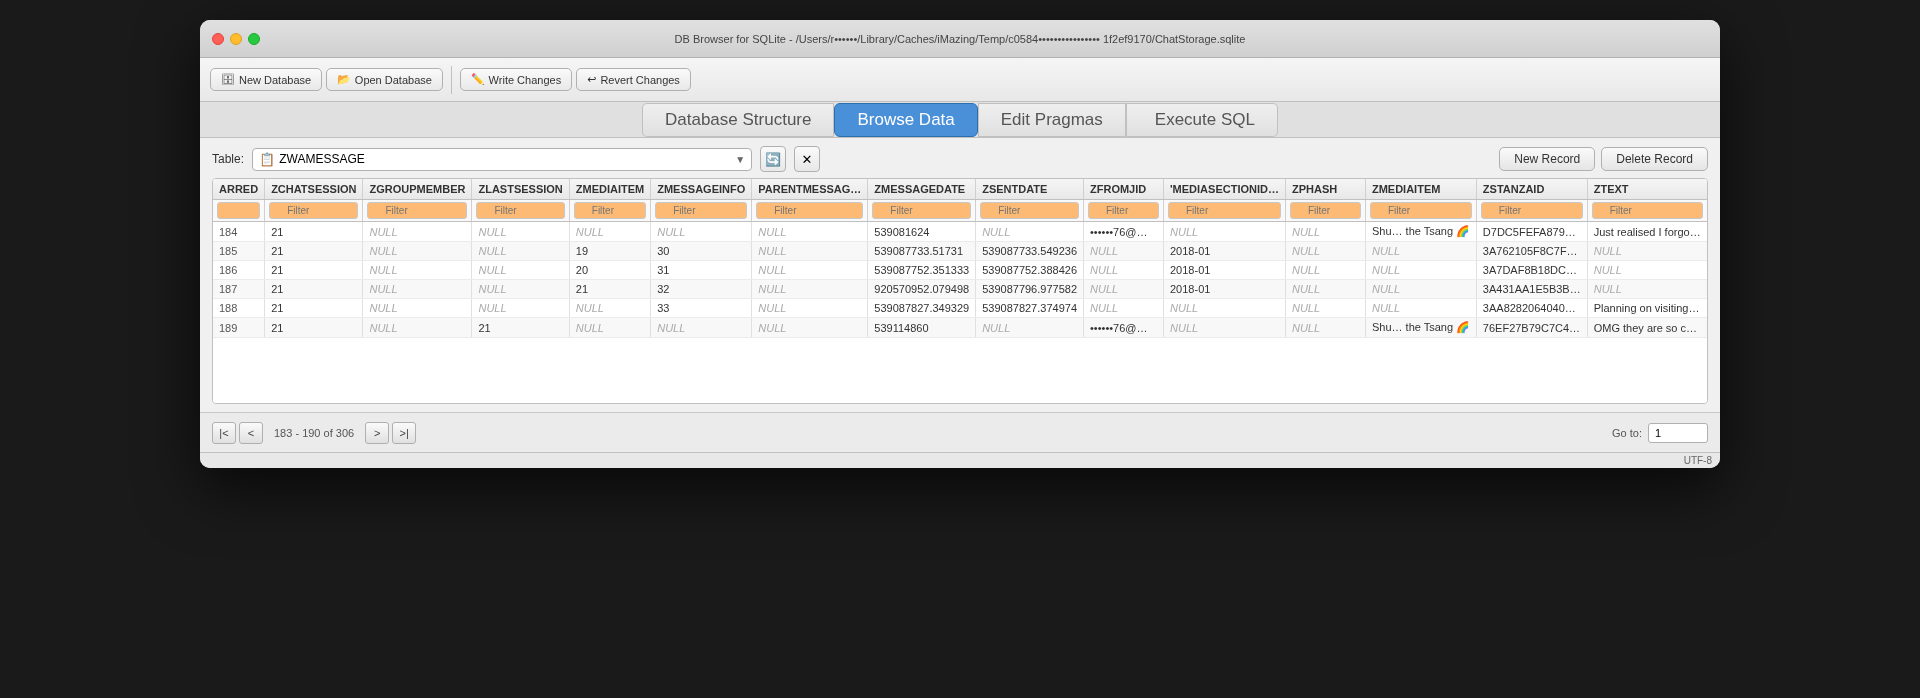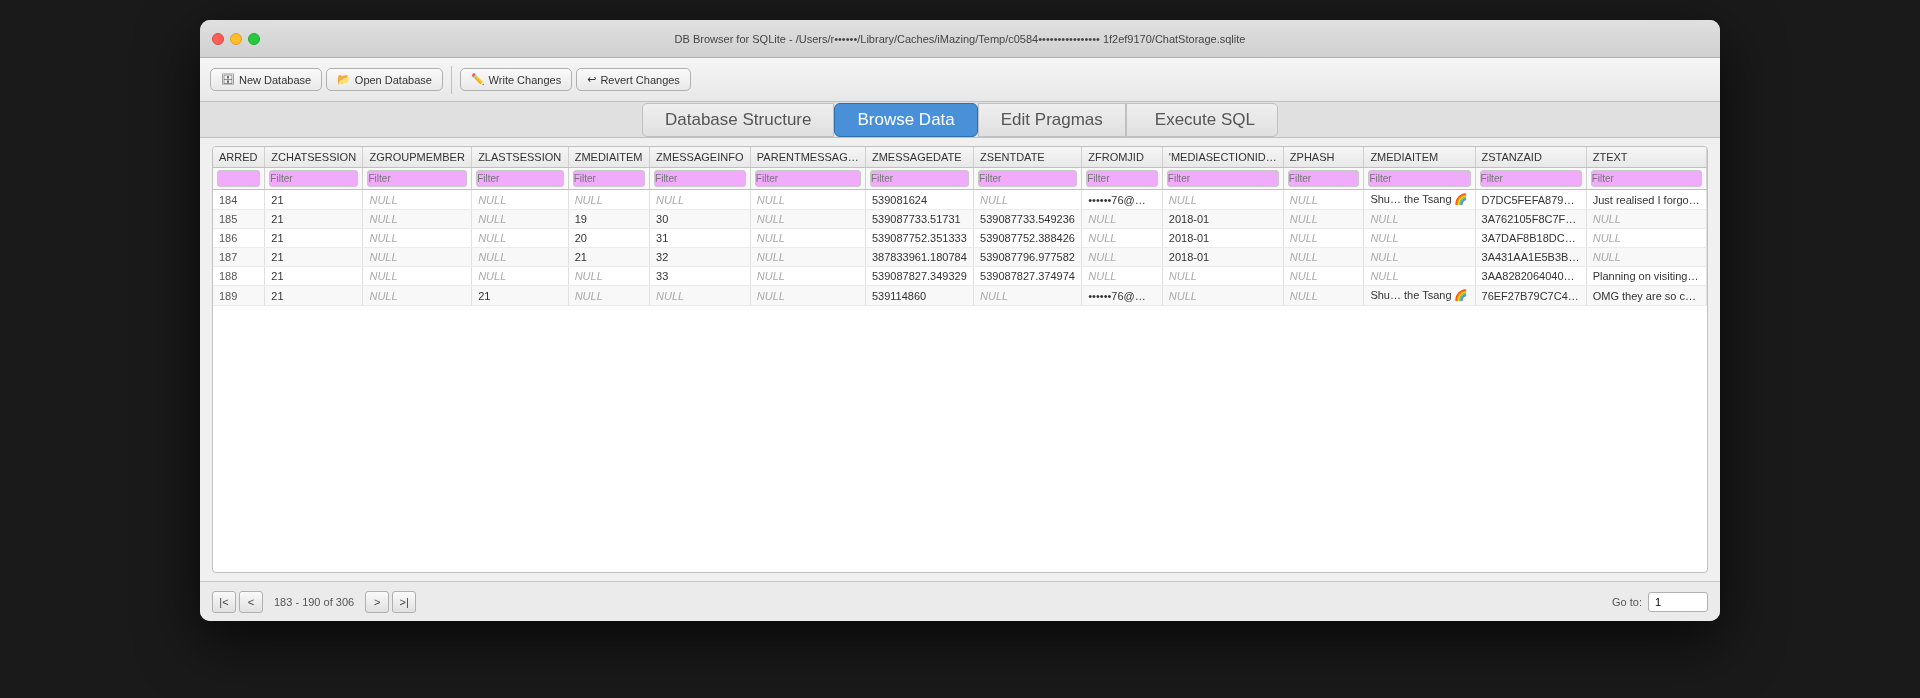--- a/index.html
+++ b/index.html
@@ -6,21 +6,21 @@
     body {
       font-family: -apple-system, BlinkMacSystemFont, "Helvetica Neue", Arial, sans-serif;
       font-size: 12px;
       background: #1a1a1a;
       width: 1920px;
       height: 698px;
       overflow: hidden;
     }
     .window {
       width: 1520px;
-      height: 601px;
+      height: 448px;
       margin: 20px auto;
       background: #ececec;
       border-radius: 10px;
       box-shadow: 0 20px 60px rgba(0,0,0,0.7);
       overflow: hidden;
       display: flex;
       flex-direction: column;
     }
     
     .titlebar {
@@ -195,43 +195,43 @@
       border-collapse: collapse;
       width: 100%;
       font-size: 11px;
     }
     thead th {
       background: linear-gradient(180deg, #f5f5f5 0%, #e8e8e8 100%);
       border-right: 1px solid #d0d0d0;
       border-bottom: 1px solid #c0c0c0;
       padding: 4px 6px;
       text-align: left;
-      font-weight: 400;
+      font-weight: 700;
       color: #333;
       white-space: nowrap;
       position: sticky;
       top: 0;
       z-index: 2;
       min-width: 80px;
     }
     thead th:first-child { min-width: 50px; }
     .filter-row td {
       padding: 2px 4px;
       border-right: 1px solid #d0d0d0;
       border-bottom: 1px solid #c0c0c0;
       background: #f9f9f9;
     }
     .filter-input {
       width: 100%;
       border: 1px solid #c8c8c8;
       border-radius: 3px;
-      padding: 2px 0;
+      padding: 2px 17px;
       font-size: 10px;
       color: #666;
-      background: #f0abfc;
+      background: #fdba74;
     }
     tbody tr:nth-child(even) { background: #f8f8f8; }
     tbody tr:nth-child(odd) { background: white; }
     tbody td {
       border-right: 1px solid #e0e0e0;
       border-bottom: 1px solid #ebebeb;
       padding: 3px 6px;
       white-space: nowrap;
       overflow: hidden;
       text-overflow: ellipsis;
@@ -343,20 +343,36 @@
 
   <div class="tabbar">
     <div class="tab">Database Structure</div>
     <div class="tab active">Browse Data</div>
     <div class="tab">Edit Pragmas</div>
     <div class="tab">Execute SQL</div>
   </div>
 
   <div class="main">
 
+    <div class="table-toolbar">
+      <div class="table-selector">
+        <span class="table-label">Table:</span>
+        <div class="table-select-wrapper">
+          <span class="table-icon">📋</span>
+          <span class="table-select-value">ZWAMESSAGE</span>
+          <span class="table-select-arrow">▼</span>
+        </div>
+        <div class="icon-btn" title="Refresh">🔄</div>
+        <div class="icon-btn" title="Clear">✕</div>
+      </div>
+      <div class="record-buttons">
+        <button class="record-btn">New Record</button>
+        <button class="record-btn">Delete Record</button>
+      </div>
+    </div>
 
     <div class="table-container">
       <table>
         <thead>
           <tr>
             <th>ARRED</th>
             <th>ZCHATSESSION</th>
             <th>ZGROUPMEMBER</th>
             <th>ZLASTSESSION</th>
             <th>ZMEDIAITEM</th>
@@ -444,21 +460,21 @@
               <td class="null-val">NULL</td>
             </tr>
             <tr>
               <td>187</td>
               <td>21</td>
               <td class="null-val">NULL</td>
               <td class="null-val">NULL</td>
               <td>21</td>
               <td>32</td>
               <td class="null-val">NULL</td>
-              <td>387833961.180784</td>
+              <td>920570952.079498</td>
               <td>539087796.977582</td>
               <td class="null-val">NULL</td>
               <td>2018-01</td>
               <td class="null-val">NULL</td>
               <td class="null-val">NULL</td>
               <td>3A431AA1E5B3B…</td>
               <td class="null-val">NULL</td>
             </tr>
             <tr>
               <td>188</td>
@@ -506,13 +522,16 @@
       <span class="page-info">183 - 190 of 306</span>
       <button class="nav-btn">&gt;</button>
       <button class="nav-btn">&gt;|</button>
     </div>
     <div class="goto-section">
       <span class="goto-label">Go to:</span>
       <input class="goto-input" value="1" style="">
     </div>
   </div>
 
+  <div class="status-bar">
+    <span>UTF-8</span>
+  </div>
 </div>
 
 </body></html>

